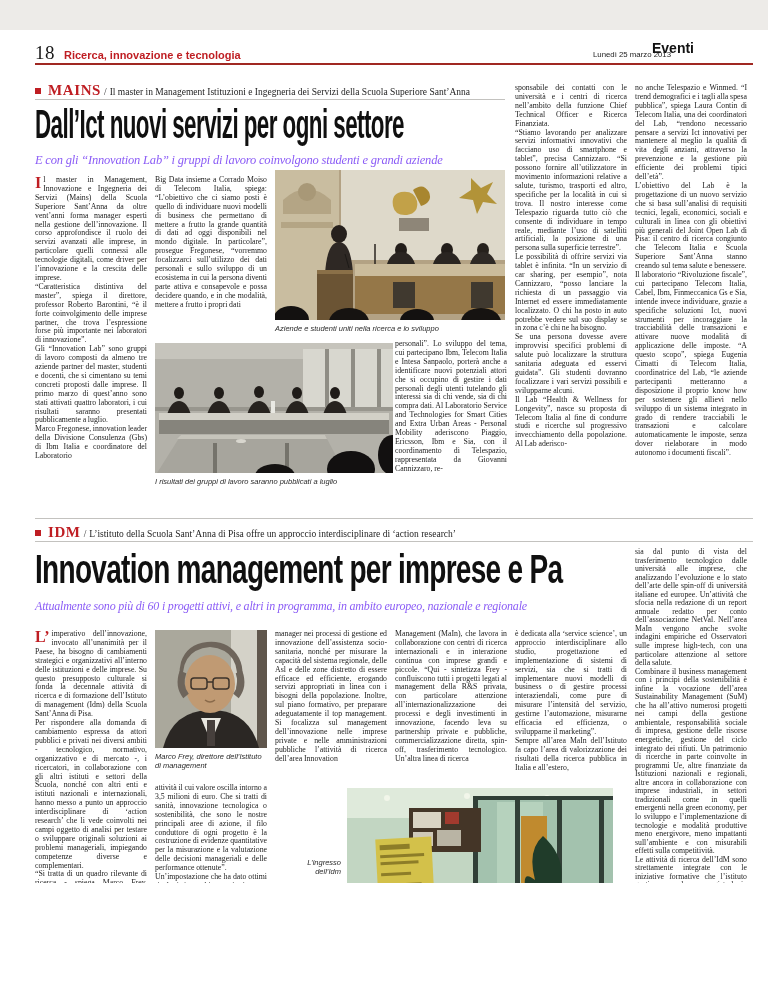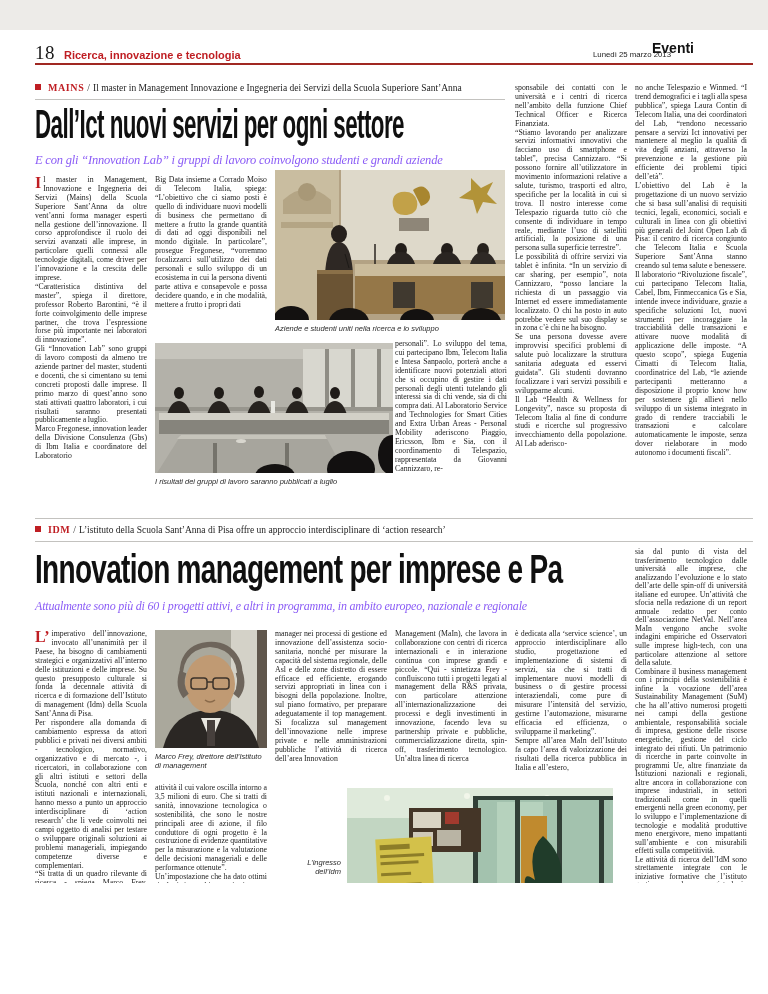--- a/index.html
+++ b/index.html
@@ -10,21 +10,21 @@
   
   .pagenum{font-size:19px;font-weight:normal;color:#171717;letter-spacing:0.5px;}
   .section{font-family:"Liberation Sans",sans-serif;font-weight:bold;font-size:11px;color:#bf1e23;}
   .edition-name{font-family:"Liberation Sans",sans-serif;font-weight:bold;font-size:14px;text-align:center;color:#111;}
   .edition-date{font-family:"Liberation Sans",sans-serif;font-size:7.8px;color:#222;}
   .red-rule{background:#a02822;height:2px;}
   .rule{background:#c3c2bf;height:1px;}
   
   .kicker{font-size:9.5px;color:#1d1d1d;white-space:nowrap;}
   .kicker .sq{display:inline-block;width:6px;height:6px;background:#bf1e23;margin-right:7px;vertical-align:1px;}
-  .kicker .tag{color:#bf1e23;font-weight:bold;font-size:10px;letter-spacing:0.6px;}
+  .kicker .tag{color:#bf1e23;font-weight:bold;font-size:15px;letter-spacing:0.6px;}
   .kicker .sep{margin:0 3px;color:#1d1d1d;}
   
   .headline{font-family:"Liberation Sans",sans-serif;font-weight:bold;color:#101010;
             font-size:40px;line-height:42px;letter-spacing:-1px;white-space:nowrap;
             transform-origin:left top;}
   .hl-a{transform:scaleX(0.56);}
   .hl-b{transform:scaleX(0.70);}
   .subhead{font-style:italic;font-size:12.5px;color:#8b5cf6;white-space:nowrap;letter-spacing:-0.2px;text-align:right;}
   
   .body-col{width:112px;font-size:7.8px;line-height:8.9px;text-align:justify;
@@ -49,21 +49,21 @@
   <div>
     <div class="abs pagenum" style="left:35px;top:42px;">18</div>
     <div class="abs section" style="left:64px;top:49px;">Ricerca, innovazione e tecnologia</div>
     <div class="abs edition-name" style="right:15px;top:40px;width:160px;">Eventi</div>
     <div class="abs edition-date" style="right:15px;top:50px;width:160px;">Lunedì 25 marzo 2013</div>
     <div class="abs red-rule" style="left:35px;top:63px;width:718px;"></div>
   </div>
 
   <section>
     <div class="abs kicker" style="left:35px;top:82px;width:480px;">
-      <span class="sq"></span><span class="tag">MAINS</span><span class="sep">/</span><span>Il master in Management Innovazione e Ingegneria dei Servizi della Scuola Superiore Sant’Anna</span>
+      <span class="sq"></span><span class="tag">MAINS</span><span class="sep">/</span><span>Il master in Management Istituzioni e Ingegneria dei Servizi della Scuola Superiore Sant’Anna</span>
     </div>
     <div class="abs rule" style="left:35px;top:99px;width:470px;"></div>
 
     <h1 class="abs headline hl-a" style="left:35px;top:103px;margin:0;">Dall’Ict nuovi servizi per ogni settore</h1>
     <div class="abs subhead" style="left:35px;top:153px;">E con gli “Innovation Lab” i gruppi di lavoro coinvolgono studenti e grandi aziende</div>
 
     <div class="abs photo" style="left:275px;top:170px;">
       <svg viewBox="0 0 230 150" width="230" height="150" role="img">
         <rect width="230" height="150" fill="#b3a284"></rect>
         <rect x="0" width="64" height="150" fill="#c9bda0"></rect>

